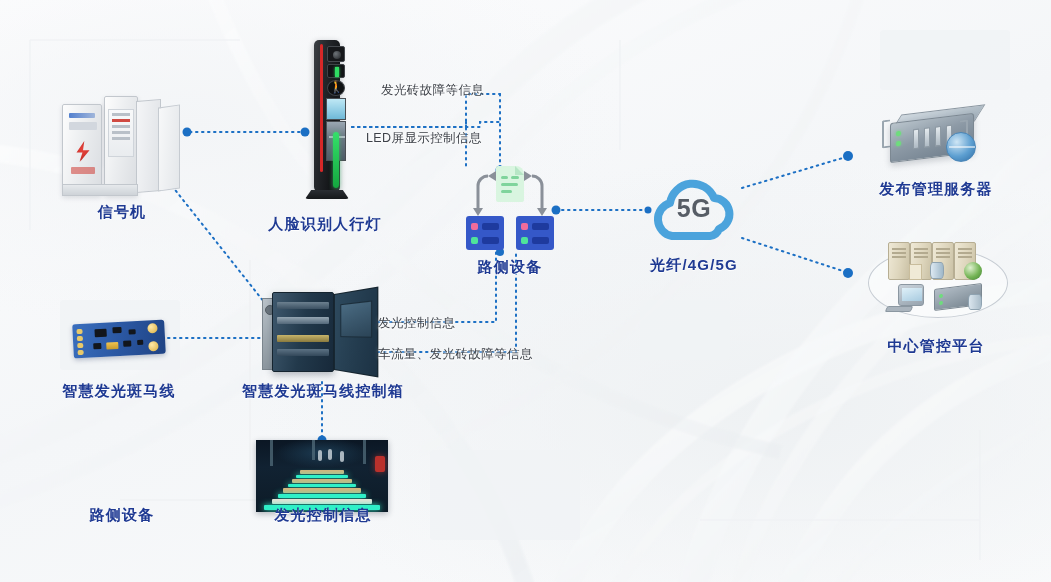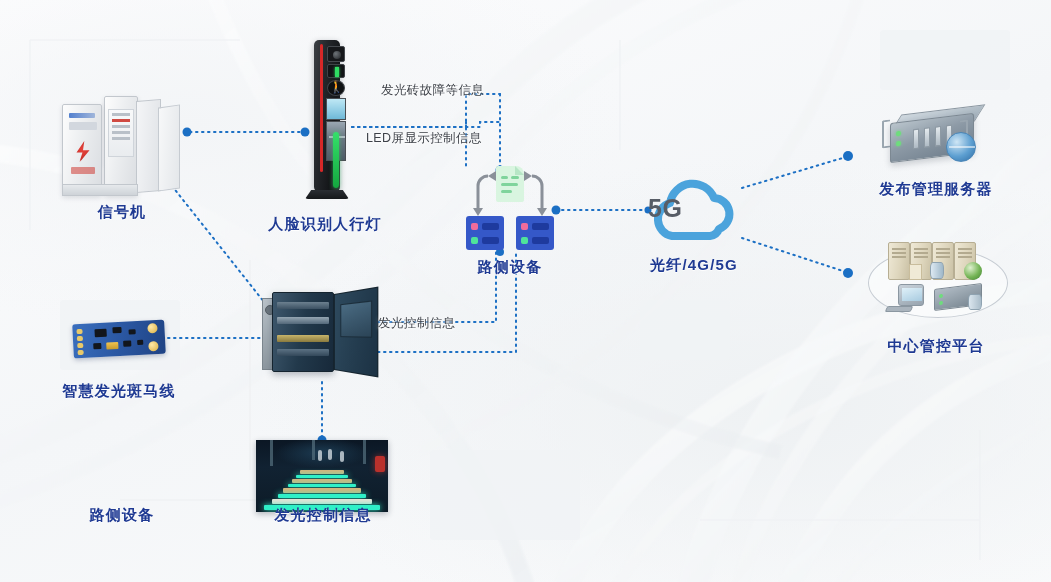--- a/index.html
+++ b/index.html
@@ -211,21 +211,21 @@
   .trans-srv .bar{
     position:absolute; left:11px; top:2px; width:17px; height:7px;
     background:#1e3a9e; border-radius:2px;
   }
   .d-pink{ background:#f06c9b; }
   .d-green{ background:#4fe39a; }
 
   
   .cloud-wrap { width: 92px; height: 70px; }
   .cloud-txt {
-    position:absolute; left:0; top:16px; width:92px; 
+    position:absolute; left:0; top:16px; width:92px; text-align:center;
     font-size:25px; font-weight:bold; color:#575d66; letter-spacing:.5px;
   }
 
   
   .srv-wrap { width: 118px; height: 66px; }
   .srv-box {
     position:absolute; left:14px; top:10px; width:84px; height:40px;
     background: linear-gradient(165deg,#b9c4cc 0%,#8d9aa6 45%,#6e7d8b 100%);
     border:1px solid #7c8892; border-radius:3px;
     transform: skewY(-7deg);
@@ -661,22 +661,24 @@
   <div class="node zbox-wrap" style="left:262px; top:288px;">
     <div class="zbox-side"></div>
     <div class="zbox-body">
       <div class="zbox-shelf s1"></div>
       <div class="zbox-shelf s2"></div>
       <div class="zbox-shelf s3"></div>
       <div class="zbox-shelf s4"></div>
     </div>
     <div class="zbox-door"></div>
   </div>
+  <div class="lbl center" style="left:323px; top:382px;">智慧发光斑马线控制箱</div>
 
   <div class="flow" style="left:378px; top:315px;">发光控制信息</div>
+  <div class="flow" style="left:378px; top:346px;">车流量、发光砖故障等信息</div>
 
   <div class="lbl center" style="left:122px; top:506px;">路侧设备</div>
 
   <div class="node zebra-wrap" style="left:256px; top:440px;">
     <div class="zebra-photo">
       <div class="post" style="left:14px; top:0; height:26px;"></div>
       <div class="post" style="left:56px; top:0; height:20px;"></div>
       <div class="post" style="right:22px; top:0; height:24px;"></div>
       <div class="figure" style="left:62px; top:10px;"></div>
       <div class="figure" style="left:72px; top:9px;"></div>

